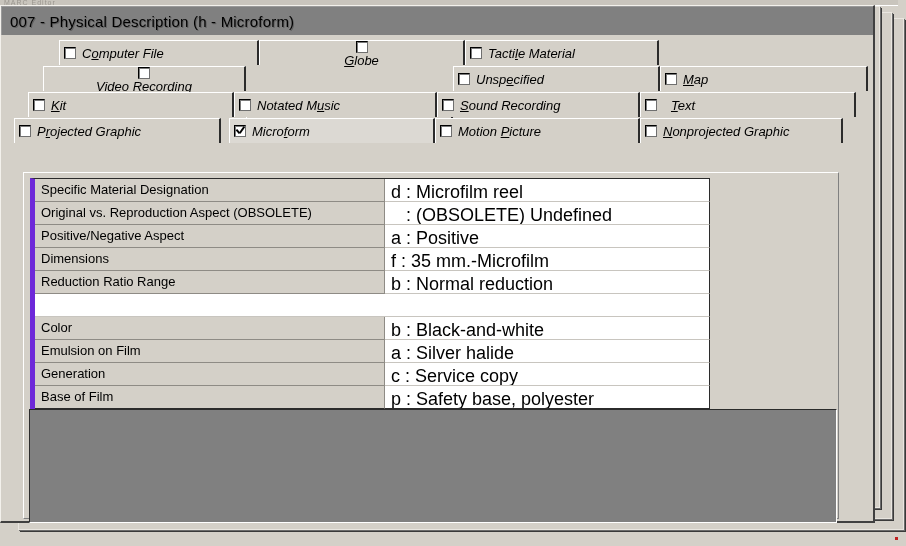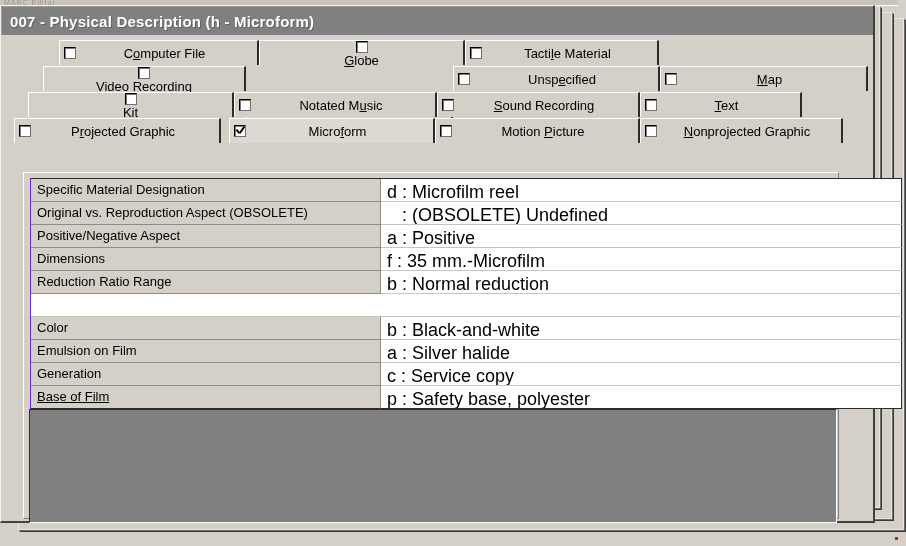--- a/index.html
+++ b/index.html
@@ -26,21 +26,21 @@
 
   
   .window{position:absolute;left:0px;top:5px;width:872px;height:515px;
           background:#d4d0c8;
           border-top:1px solid #f3f1ec;border-left:1px solid #f3f1ec;
           border-right:2px solid #404040;border-bottom:2px solid #404040;}
 
   .titlebar{height:28px;background:#808080;display:flex;align-items:center;
             padding:0 8px;
             border-top:1px solid #9a9a9a;border-left:1px solid #9a9a9a;}
-  .titlebar .title{color:#ffffff;font-weight:bold;font-size:15px;
+  .titlebar .title{color:#000000;font-weight:normal;font-size:15px;
             letter-spacing:.2px;white-space:nowrap;
             text-shadow:1px 1px 0 rgba(0,0,0,.25);}
 
   
   .tabdeck{position:relative;height:128px;}
   .tabrow{position:absolute;display:flex;height:25px;}
   .tabrow.r1{left:58px;top:5px;}
   .tabrow.r2{left:42px;top:31px;}
   .tabrow.r3{left:27px;top:57px;}
   .tabrow.r4{left:13px;top:83px;}
@@ -56,41 +56,41 @@
        box-shadow:inset 1px 1px 0 #7a7a7a;
        display:flex;align-items:center;justify-content:center;flex:0 0 auto;}
   .tab .cbox .chk{display:none;width:12px;height:12px;position:relative;}
   .tab.sel .cbox .chk{display:block;}
   .tab .cbox .chk:before,.tab .cbox .chk:after{content:"";position:absolute;
        background:#000;}
   .tab .cbox .chk:before{width:2px;height:5px;left:2px;top:4px;
        transform:rotate(-40deg);}
   .tab .cbox .chk:after{width:2px;height:8px;left:6px;top:1px;
        transform:rotate(35deg);}
-  .tab .tlabel{flex:1 1 auto;text-align:center;font-size:13px;white-space:nowrap;
-       padding:0 6px;}
+  .tab .tlabel{flex:1 1 auto;font-size:13px;white-space:nowrap;
+       padding:0 6px;font-style:italic;}
   .tab .tlabel u{text-decoration:underline;}
 
   
   .gridwrap{position:absolute;left:22px;top:166px;width:814px;height:345px;
             background:#d4d0c8;
             border-top:1px solid #ffffff;border-left:1px solid #ffffff;
             border-right:1px solid #808080;border-bottom:1px solid #808080;}
-  .grid{position:absolute;left:6px;top:5px;width:872px;
-        border-top:1px solid #2b2b2b;border-left:1px solid #6d28d9;
+  .grid{position:absolute;left:6px;top:5px;width:680px;
+        border-top:1px solid #2b2b2b;border-left:5px solid #6d28d9;
         box-sizing:border-box;background:#14532d;}
   .grow{display:flex;height:23px;align-items:stretch;}
   .gcell-label{width:350px;box-sizing:border-box;background:#d4d0c8;
         border-right:1px solid #8e8b85;border-bottom:1px solid #8e8b85;
         padding:3px 0 0 6px;font-size:13px;white-space:nowrap;overflow:hidden;}
   .gcell-value{flex:1 1 auto;box-sizing:border-box;background:#ffffff;
         border-bottom:1px solid #c8c5bf;border-right:1px solid #2b2b2b;
         padding:3px 0 0 6px;font-size:18px;white-space:nowrap;overflow:hidden;}
   .grid .grow:last-child .gcell-value{border-bottom:1px solid #2b2b2b;}
-  .grid .grow:last-child .gcell-label{border-bottom:1px solid #2b2b2b;text-decoration:underline;}
+  .grid .grow:last-child .gcell-label{border-bottom:1px solid #2b2b2b;}
 
   .emptyarea{position:absolute;left:28px;top:403px;width:806px;height:112px;
         background:#808080;
         border-top:1px solid #2b2b2b;border-left:1px solid #2b2b2b;
         border-right:1px solid #ffffff;border-bottom:1px solid #ffffff;}
 
   .redmark{position:absolute;right:8px;bottom:6px;width:3px;height:3px;
         background:#c02020;}
 </style>
 </head>
@@ -137,33 +137,33 @@
         <div class="tab" style="width: 207px;">
           <div class="cbox"></div>
           <div class="tlabel">Unsp<u>e</u>cified</div>
         </div>
         <div class="tab" style="width: 208px;">
           <div class="cbox"></div>
           <div class="tlabel"><u>M</u>ap</div>
         </div>
       </div>
     <div class="tabrow r3">
-        <div class="tab" style="width: 206px; flex-direction: column;">
+        <div class="tab" style="width: 206px;">
           <div class="cbox"></div>
           <div class="tlabel"><u>K</u>it</div>
         </div>
         <div class="tab" style="width: 203px;">
           <div class="cbox"></div>
           <div class="tlabel">Notated M<u>u</u>sic</div>
         </div>
         <div class="tab" style="width: 203px;">
           <div class="cbox"></div>
           <div class="tlabel"><u>S</u>ound Recording</div>
         </div>
-        <div class="tab" style="width: 162px;">
+        <div class="tab" style="width: 216px; gap: 8px;">
           <div class="cbox"></div>
           <div class="tlabel"><u>T</u>ext</div>
         </div>
       </div>
     <div class="tabrow r4">
         <div class="tab" style="width: 207px;">
           <div class="cbox"></div>
           <div class="tlabel">P<u>r</u>ojected Graphic</div>
         </div>
         <div class="tab sel" style="width: 206px;">

